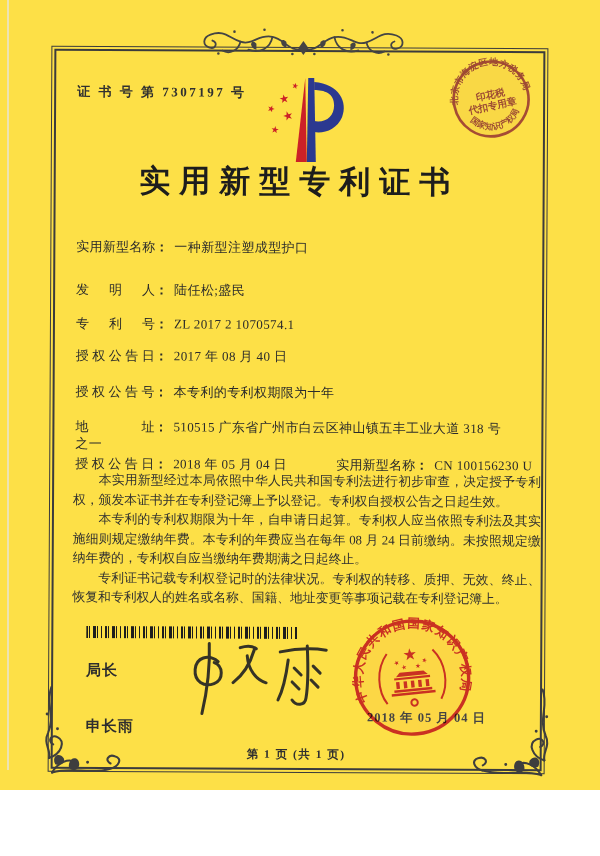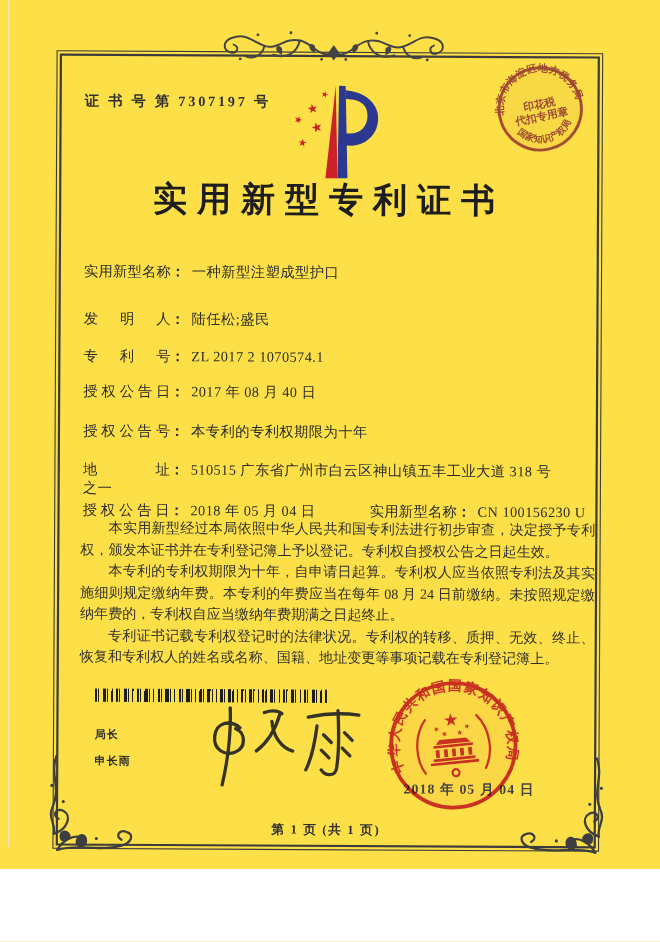--- a/index.html
+++ b/index.html
@@ -21,23 +21,23 @@
   .flabel{display:inline-block;width:79px;text-align:justify;text-align-last:justify;font-weight:400;vertical-align:top;}
   .colon{font-weight:700;margin-right:6px;}
   .fval{letter-spacing:.4px;text-align:center;}
   .paras{position:absolute;left:74px;top:472px;width:468px;font-size:12.8px;line-height:19.5px;
          text-align:justify;color:#303030;}
   .paras p{margin:0;text-indent:2em;}
   .barcode{position:absolute;left:88px;top:627px;width:211px;height:12px;
     background:repeating-linear-gradient(90deg,#1d1d1d 0 2px,transparent 2px 3px,#1d1d1d 3px 4px,
     transparent 4px 7px,#1d1d1d 7px 10px,transparent 10px 11px,#1d1d1d 11px 12px,transparent 12px 15px,
     #1d1d1d 15px 16px,transparent 16px 19px);}
-  .official{position:absolute;left:88px;font-size:10px;font-weight:700;letter-spacing:1px;
+  .official{position:absolute;left:88px;font-size:15px;font-weight:700;letter-spacing:1px;
             font-family:"Liberation Sans","DejaVu Sans",sans-serif;color:#2e2e2e;}
-  .o-title{top:662px}.o-name{top:686px}
+  .o-title{top:662px}.o-name{top:718px}
   .signature{position:absolute;left:178px;top:634px;width:178px;height:90px;}
   .seal{position:absolute;left:352px;top:615px;width:124px;height:124px;}
   .seal-date{position:absolute;left:369px;top:709px;width:170px;font-size:12.5px;font-weight:700;
              letter-spacing:1px;color:#454545;mix-blend-mode:multiply;z-index:3;}
   .tax-stamp{position:absolute;left:448px;top:56px;width:84px;height:84px;}
   .page-no{position:absolute;left:0;top:747px;width:597px;text-align:center;font-size:11.5px;
            letter-spacing:1.5px;font-weight:600;color:#2f2f2f;}
   .orn-top{position:absolute;left:197px;top:27px;width:210px;height:42px;}
   .orn-bl{position:absolute;left:44px;top:682px;width:96px;height:96px;}
   .orn-br{position:absolute;left:458px;top:682px;width:96px;height:96px;}

